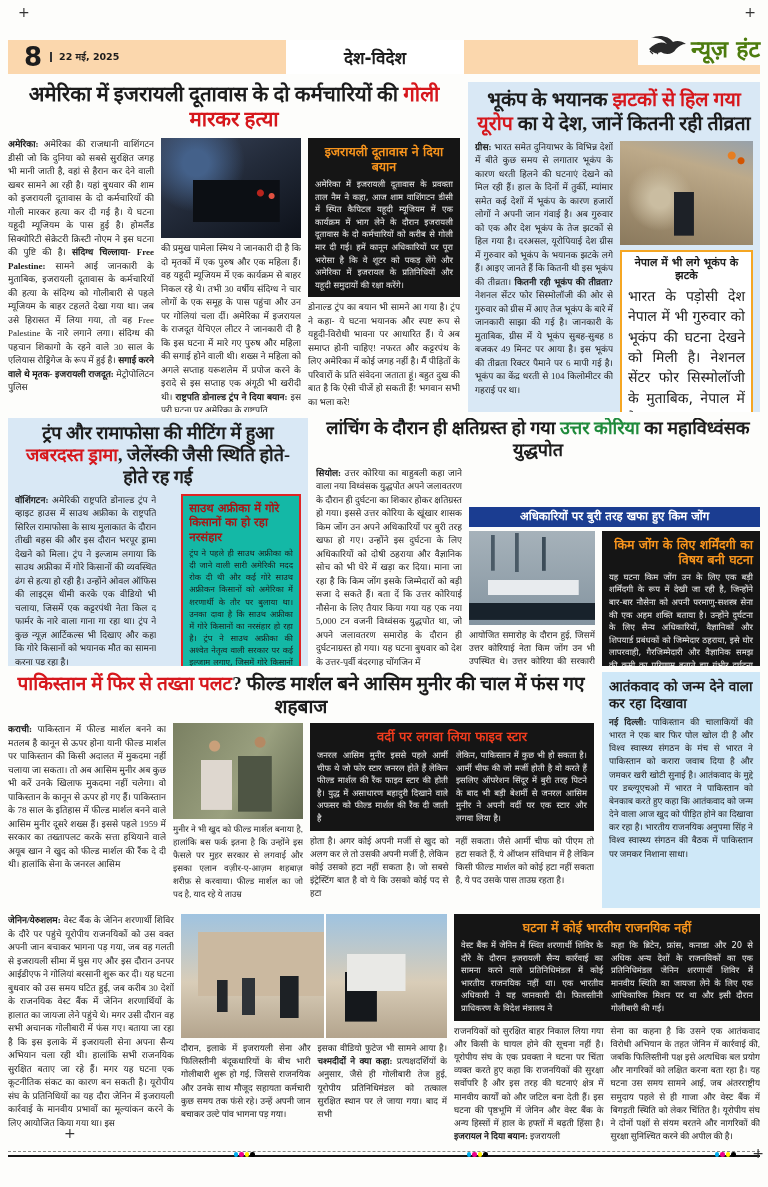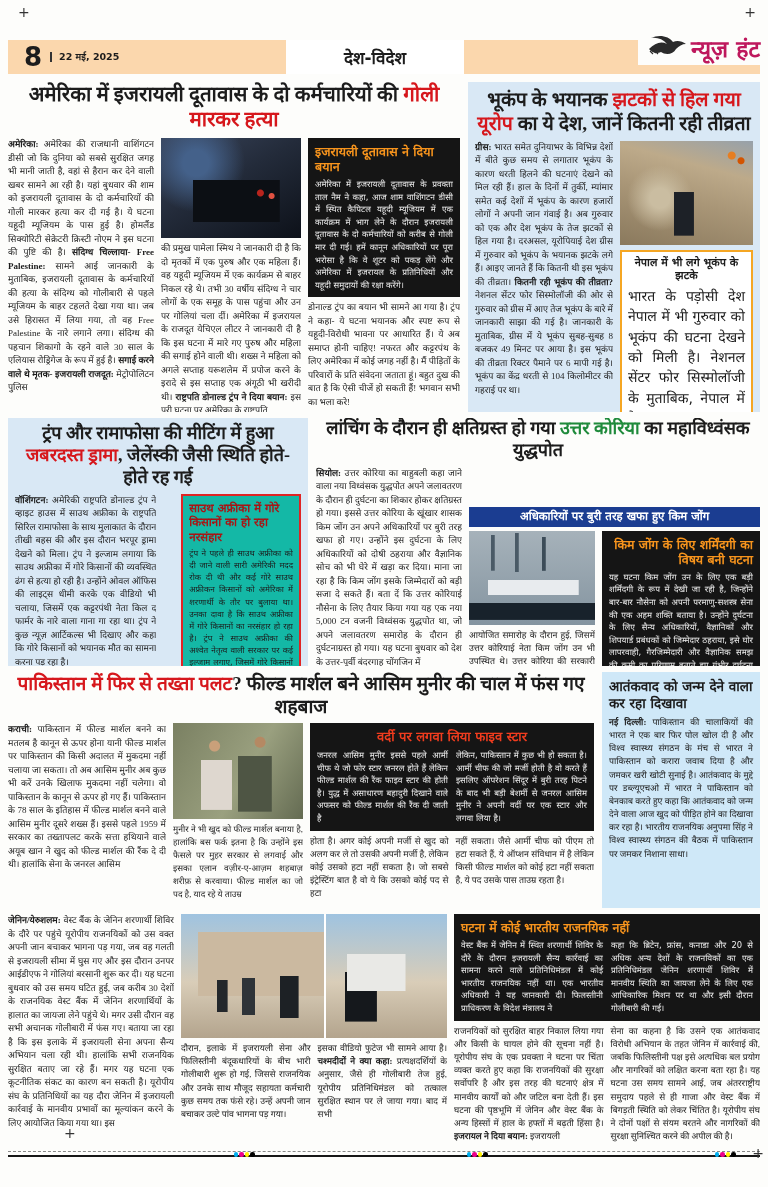--- a/index.html
+++ b/index.html
@@ -14,29 +14,29 @@
   
   .hdr { display: flex; height: 34px; align-items: stretch; }
   .hdr-left { flex: 0 0 278px; background: #fbd7ad; display: flex; align-items: center; padding-left: 16px; }
   .pgnum { font: 700 26px/1 "DejaVu Sans", sans-serif; margin-right: 8px; }
   .pgdate { font: 700 9.5px/1 "DejaVu Sans", sans-serif; border-left: 2.5px solid #333; padding-left: 7px; }
   .hdr-mid { flex: 0 0 178px; display: flex; align-items: center; justify-content: center;
              font: 700 17px "DejaVu Sans", sans-serif; background: #fff; }
   .hdr-right { flex: 1; background: #fbd7ad; position: relative; }
   .logo { position: absolute; right: 0; top: -7px; background: #fdfdfb; padding: 1px 0 1px 8px;
           display: flex; align-items: center; gap: 3px; }
-  .logo-text { font: 700 23px/1 "DejaVu Sans", sans-serif; color: #be185d; }
+  .logo-text { font: 700 23px/1 "DejaVu Sans", sans-serif; color: #4d7c0f; }
 
   
   .hl { font-family: Liberation Serif, serif; font-weight: 700; text-align: center; line-height: 1.22; }
   .red { color: #d6171c; } .green { color: #1f8a3b; }
   .bodytxt { font-size: 9px; line-height: 1.5; text-align: justify; }
   .lead { font-weight: 700; }
   .bbox { background: #151515; color: #ececec; padding: 6px 7px; }
-  .btitle { color: #f7941d; font: 700 12.5px/1.2 "DejaVu Sans", sans-serif; text-align: left; margin-bottom: 4px; }
+  .btitle { color: #f7941d; font: 700 12.5px/1.2 "DejaVu Sans", sans-serif; text-align: center; margin-bottom: 4px; }
   .bbody { font-size: 8.4px; line-height: 1.5; text-align: justify; font-family: "DejaVu Sans", sans-serif; }
   .col { overflow: hidden; }
 
   
   .row1 { display: flex; gap: 8px; margin-top: 8px; height: 330px; }
   .art-embassy { flex: 0 0 452px; overflow: hidden; }
   .art-embassy .hl { font-size: 20.5px; }
   .emb-cols { display: flex; gap: 7px; margin-top: 6px; height: 292px; }
   .emb-c1 { flex: 0 0 146px; } .emb-c2 { flex: 0 0 140px; } .emb-c3 { flex: 1; }
   .photo1 { height: 100px; margin-bottom: 4px;

